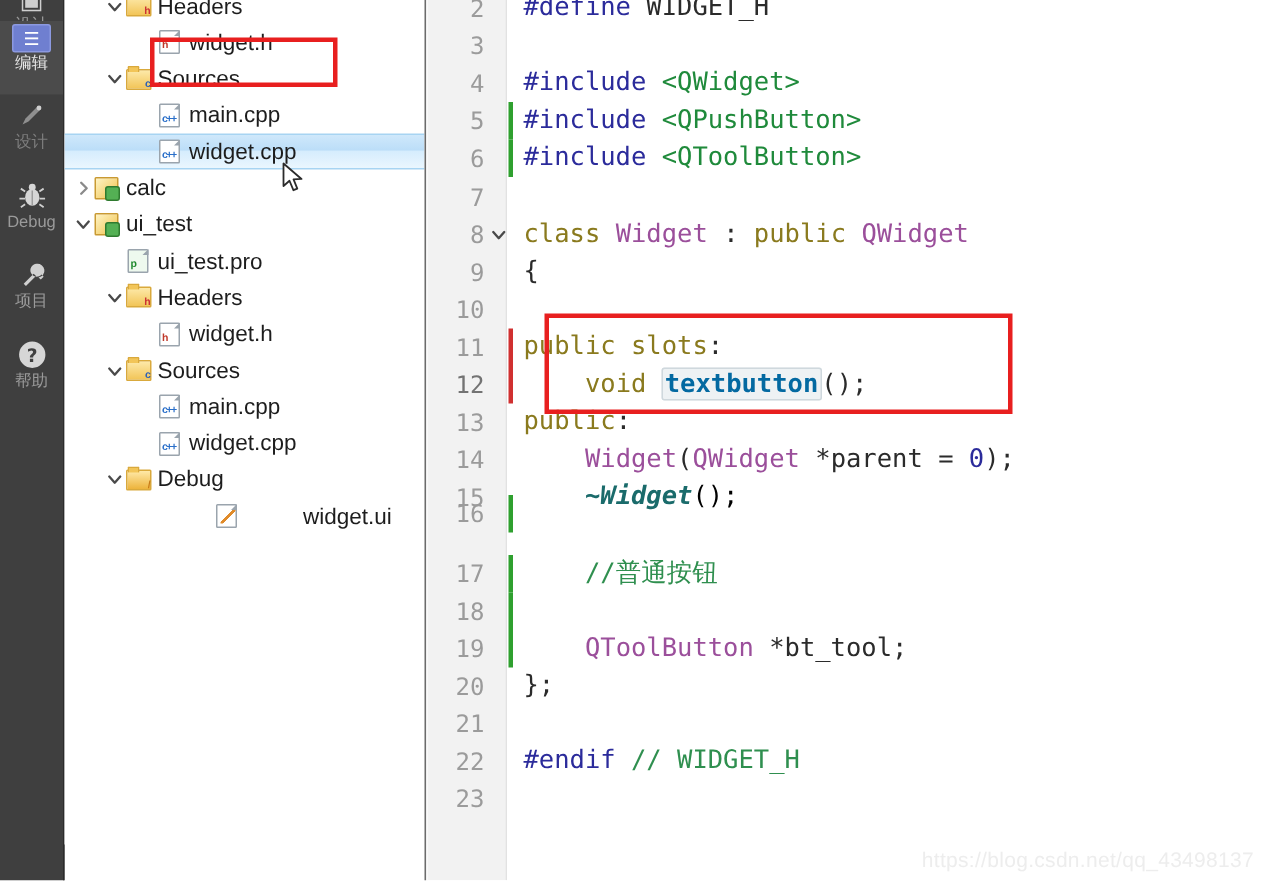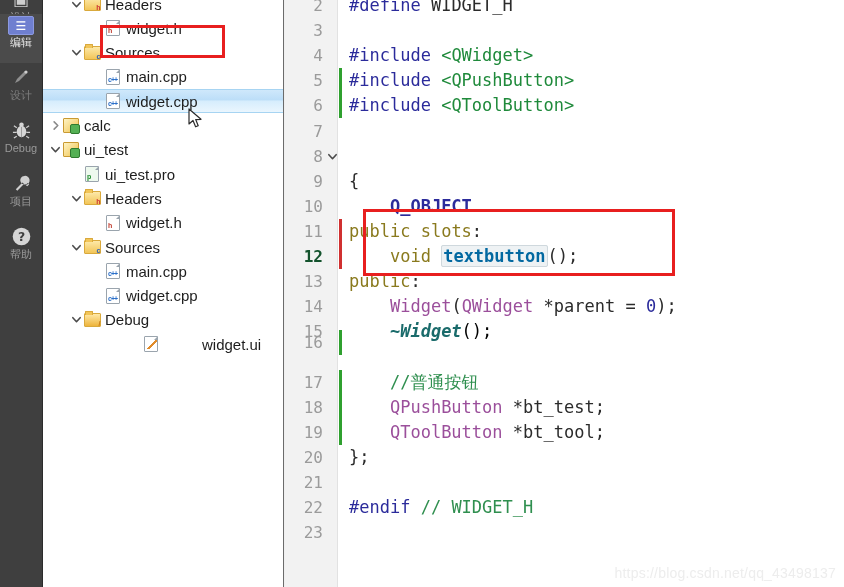--- a/index.html
+++ b/index.html
@@ -132,21 +132,21 @@
   #gutter{
     position:absolute;left:0;top:0;width:52px;height:587px;background:#f2f2f2;
   }
   #gutter-edge{position:absolute;left:52px;top:0;width:1px;height:587px;background:#e2e2e2;}
   .cl{position:absolute;left:0;width:559px;height:25px;}
   .lnum{
     position:absolute;left:0;width:38px;text-align:right;
     font-size:16px;line-height:25px;color:#9b9b9b;
     font-family:"DejaVu Sans Mono","Liberation Mono",monospace;
   }
-  .lnum.cur{color:#14532d;font-weight:bold;}
+  .lnum.cur{color:#737373;font-weight:normal;}
   .fold{
     position:absolute;left:41px;top:0;width:12px;height:25px;
     display:flex;align-items:center;justify-content:center;color:#4a4a4a;
   }
   .chg{position:absolute;left:54px;top:0;width:3px;height:25px;}
   .chg.green{background:#2fa02f;}
   .chg.red{background:#d03030;}
   .code{
     position:absolute;left:64px;top:0;height:25px;
     font-size:17px;line-height:25px;
@@ -434,28 +434,28 @@
           <div class="lnum">7</div>
           <div class="code"></div>
         </div>
         <div class="cl" style="top: 143.6px;">
           <div class="lnum">8</div>
           <div class="fold">
             <svg width="11" height="11" viewBox="0 0 12 12">
               <path d="M2 4 L6 8.5 L10 4" fill="none" stroke="#4a4a4a" stroke-width="1.7" stroke-linecap="round" stroke-linejoin="round"></path>
             </svg>
           </div>
+          <div class="code"><span class="tk-key">class</span><span class="tk-plain"> </span><span class="tk-type">Widget</span><span class="tk-plain"> : </span><span class="tk-key">public</span><span class="tk-plain"> </span><span class="tk-type">QWidget</span></div>
         </div>
         <div class="cl" style="top: 168.7px;">
           <div class="lnum">9</div>
           <div class="code"><span class="tk-plain">{</span></div>
         </div>
         <div class="cl" style="top: 193.8px;">
           <div class="lnum">10</div>
-          <div class="code">    <span class="tk-macro">Q_OBJECT</span></div>
         </div>
         <div class="cl" style="top: 218.9px;">
           <div class="lnum">11</div>
           <div class="chg red"></div>
           <div class="code"><span class="tk-key">public</span><span class="tk-plain"> </span><span class="tk-key">slots</span><span class="tk-plain">:</span></div>
         </div>
         <div class="cl" style="top: 244px;">
           <div class="lnum cur">12</div>
           <div class="chg red"></div>
           <div class="code">    <span class="tk-key">void</span> <span class="tk-occ">textbutton</span><span class="tk-plain">();</span></div>
@@ -478,21 +478,20 @@
           <div class="code"></div>
         </div>
         <div class="cl" style="top: 369.5px;">
           <div class="lnum">17</div>
           <div class="chg green"></div>
           <div class="code">    <span class="tk-cmt">//普通按钮</span></div>
         </div>
         <div class="cl" style="top: 394.6px; padding-left: 36px;">
           <div class="lnum">18</div>
           <div class="chg green"></div>
-          <div class="code"><span class="tk-plain">    </span><span class="tk-type">QPushButton</span><span class="tk-plain"> *</span><span class="tk-plain">bt_test</span><span class="tk-plain">;</span></div>
         </div>
         <div class="cl" style="top: 419.7px;">
           <div class="lnum">19</div>
           <div class="chg green"></div>
           <div class="code"><span class="tk-plain">    </span><span class="tk-type">QToolButton</span><span class="tk-plain"> *</span><span class="tk-plain">bt_tool</span><span class="tk-plain">;</span></div>
         </div>
         <div class="cl" style="top: 444.8px; padding-left: 36px;">
           <div class="lnum">20</div>
           <div class="code"><span class="tk-plain">};</span></div>
         </div>

